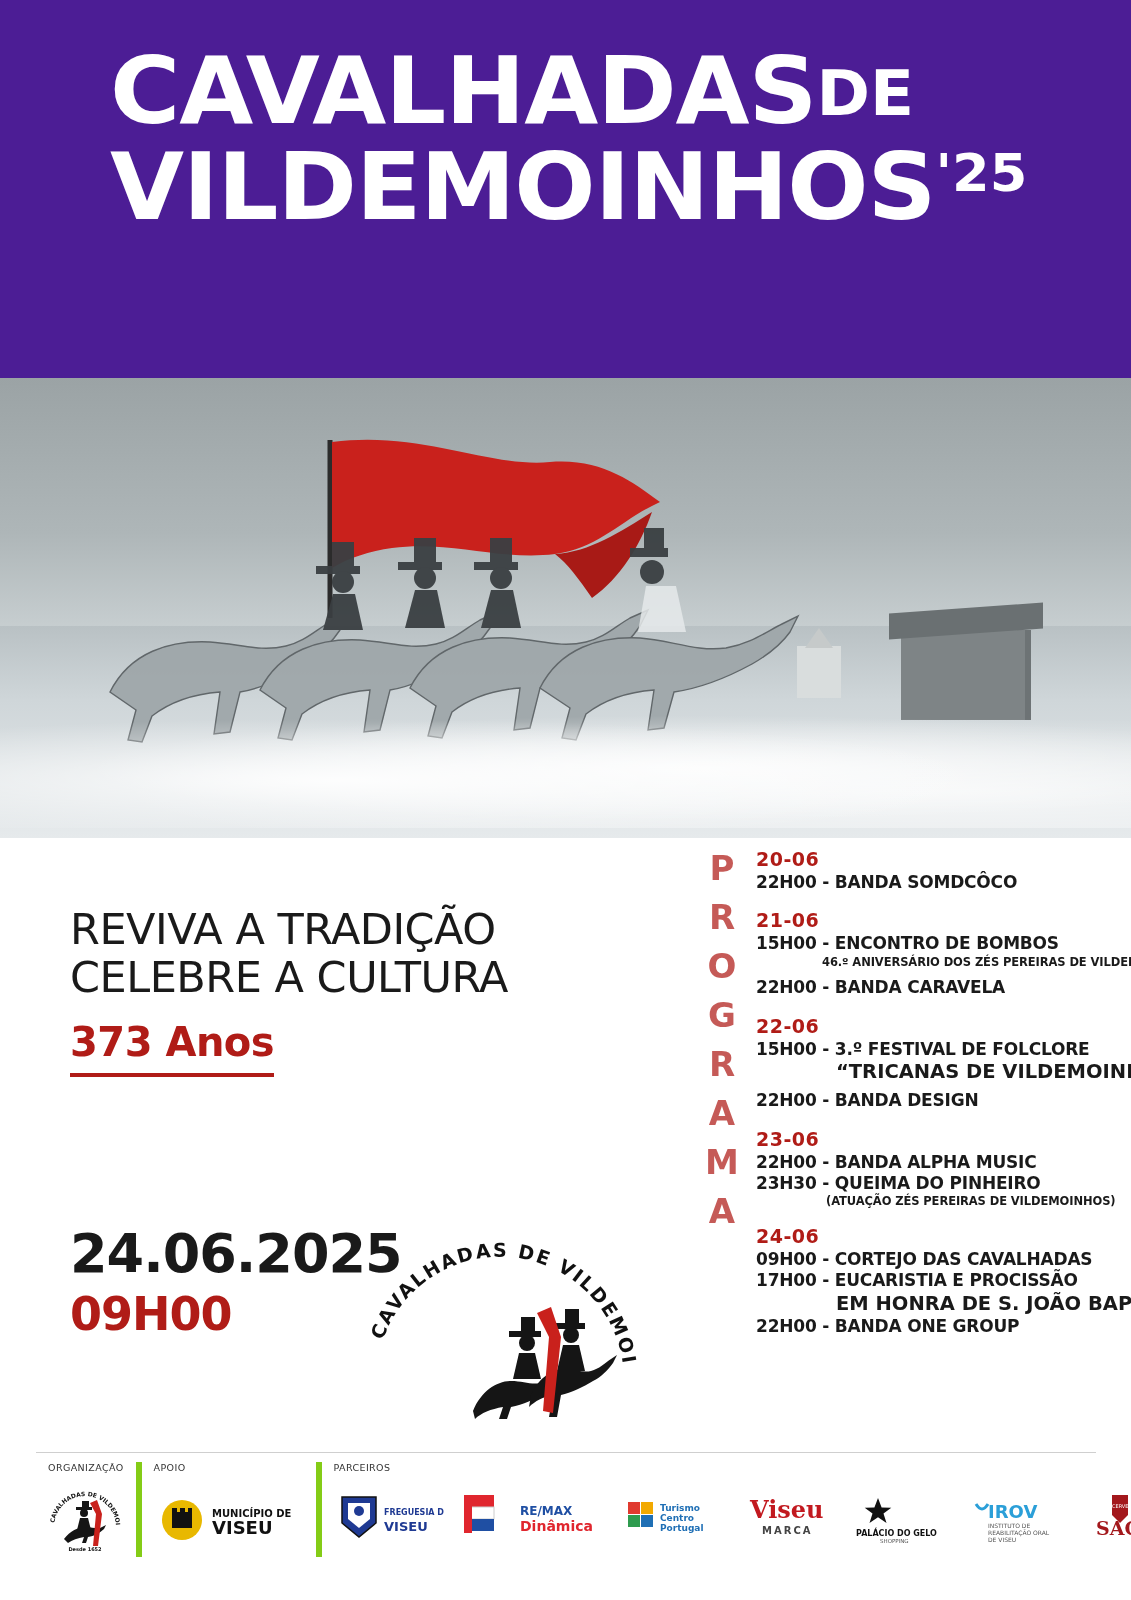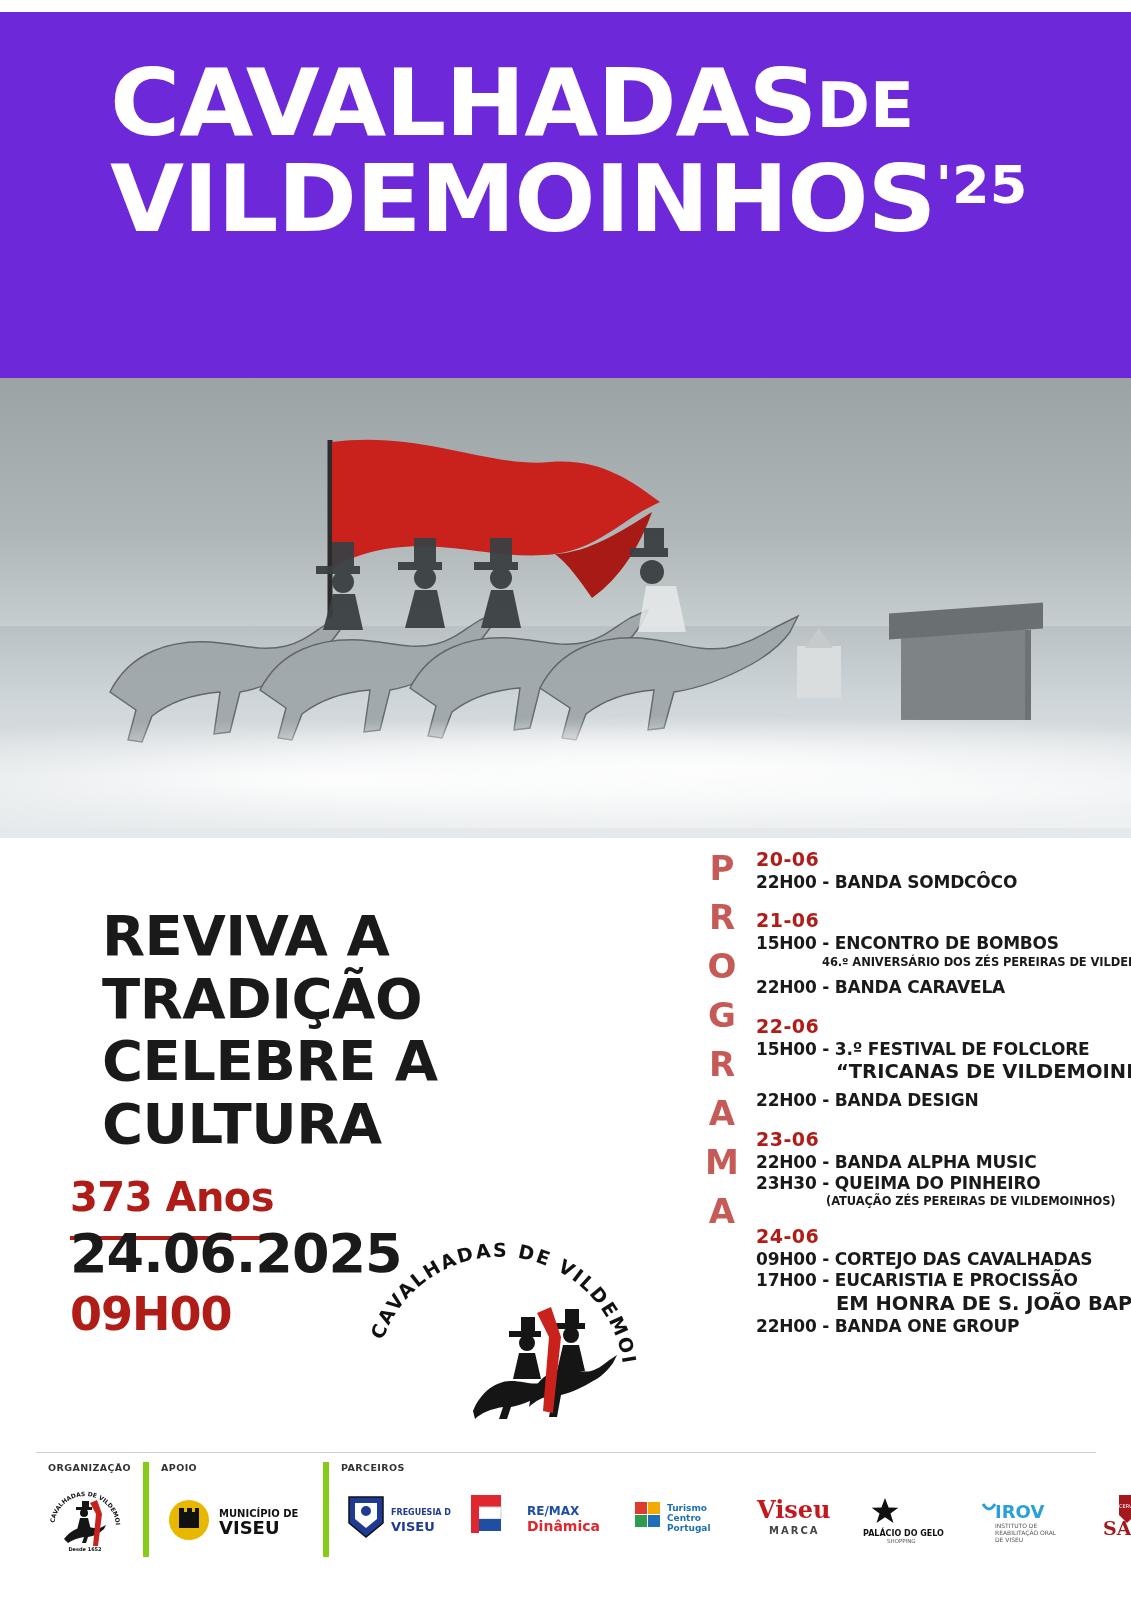--- a/index.html
+++ b/index.html
@@ -10,23 +10,23 @@
     overflow: hidden;
   }
   .poster {
     position: relative;
     width: 1131px; height: 1600px;
     background: #ffffff;
   }
 
   
   .header {
-    position: absolute; left: 0; top: 12px;
+    position: absolute; left: 0; top: 0;
     width: 1131px; height: 378px;
-    background: #6d28d9;
+    background: #4c1d95;
     overflow: hidden;
     padding-left: 29px;
   }
   .header .title-wrap {
     position: absolute;
     left: 110px; top: 46px;
     width: 960px;
   }
   .title-line1 {
     font-family: "DejaVu Sans", sans-serif;
@@ -111,36 +111,35 @@
     clip-path: polygon(50% 0, 100% 100%, 0 100%);
   }
 
   
   .left {
     position: absolute; left: 70px; top: 905px;
     width: 600px;
   }
   .slogan {
     font-family: "DejaVu Sans", sans-serif;
-    font-weight: 700;
-    font-size: 56px;
+    font-weight: 400;
+    font-size: 43px;
     line-height: 1.12;
     color: #1a1a1a;
     letter-spacing: -0.5px;
-    margin-left: 32px;
   }
   .anos {
     margin-top: 18px;
     font-family: "DejaVu Sans", sans-serif;
     font-weight: 700;
     font-size: 40px;
     color: #b01c17;
     display: inline-block;
     border-bottom: 4px solid #b01c17;
-    padding-bottom: 16px;
+    padding-bottom: 8px;
     letter-spacing: -0.5px;
   }
   .datebox {
     position: absolute; left: 70px; top: 1222px;
   }
   .date {
     font-family: "DejaVu Sans", sans-serif;
     font-weight: 700;
     font-size: 54px;
     color: #1a1a1a;
@@ -236,21 +235,21 @@
   }
   .fgroup {
     position: relative;
     display: flex;
     flex-direction: column;
     padding: 0 12px;
   }
   .fgroup + .fgroup { border-left: 6px solid #84cc16; }
   .flabel {
     font-family: "DejaVu Sans", sans-serif;
-    font-weight: 700;
+    font-weight: 400;
     font-size: 9.5px;
     color: #333;
     letter-spacing: 0.4px;
     margin-bottom: 6px;
     white-space: nowrap;
   }
   .frow { display: flex; align-items: center; gap: 14px; height: 78px; }
   .logo-box {
     display: flex; align-items: center; justify-content: center;
     height: 72px;

